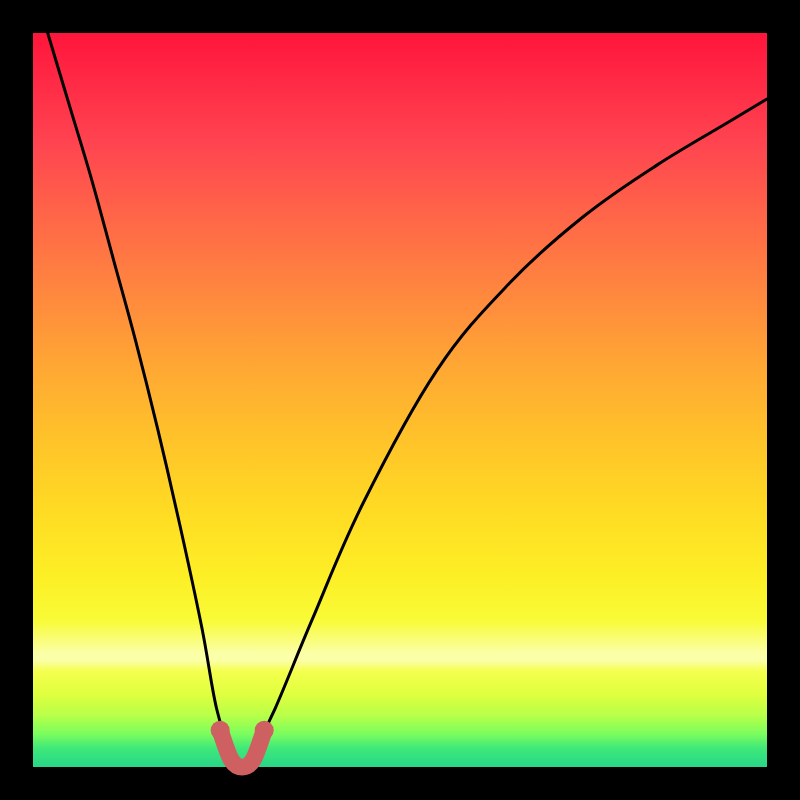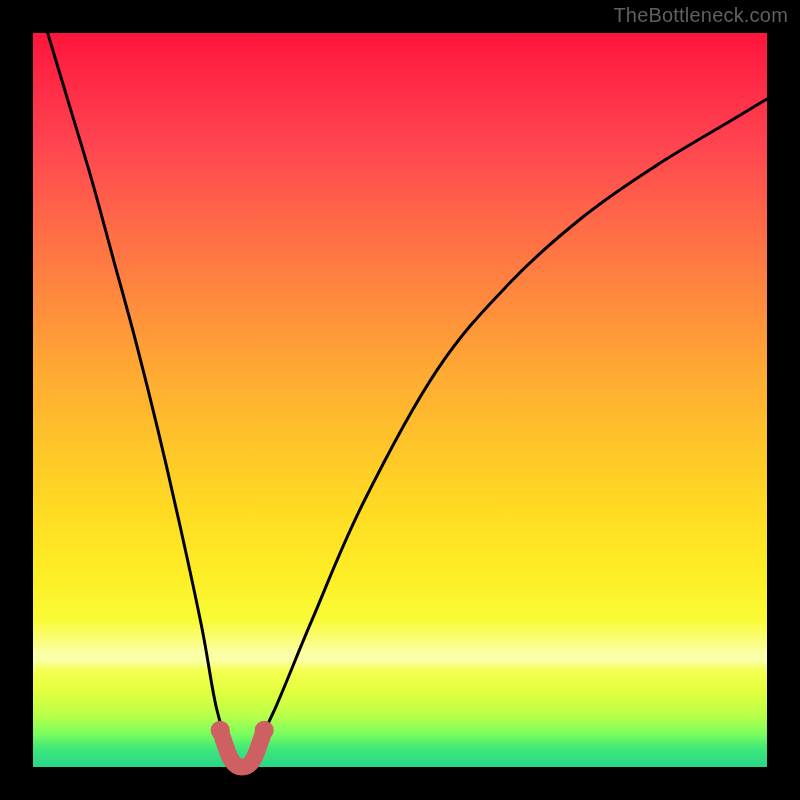--- a/index.html
+++ b/index.html
@@ -67,14 +67,13 @@
     <path id="curve-path" fill="none" stroke="#000" stroke-width="3" stroke-linecap="round" d="M 47.68,33 C 51.6436,46.211999999999996 61.772800000000004,79.97599999999998 69.7,106.39999999999998 C 77.6272,132.82399999999996 83.7928,152.05479999999994 91.72,179.79999999999995 C 99.6472,207.54519999999997 105.8128,231.4736 113.74,260.54 C 121.6672,289.6064 127.83279999999999,310.8924 135.76,341.28000000000003 C 143.6872,371.66760000000005 149.85280000000003,396.33000000000004 157.78000000000003,429.36 C 165.70720000000003,462.39 171.8728,489.1076 179.8,524.78 C 187.7272,560.4524 195.214,594.51 201.82,627.54 C 208.426,660.5699999999999 211.2152,685.8195999999999 216.5,708.28 C 221.7848,730.7404 226.5558,741.7504 231.18,752.32 C 235.8042,762.8896000000001 238.22639999999998,767 242.18999999999997,767 C 246.15359999999995,767 247.25459999999998,762.8896000000001 253.2,752.32 C 259.1454,741.7504 264.65040000000005,732.0616 275.22,708.28 C 285.7896,684.4984 296.0656,657.1936000000001 311.92,620.2 C 327.7744,583.2064 340.8396,547.6808 363.3,502.76 C 385.7604,457.8392 410.27600000000007,410.27599999999995 436.70000000000005,370.64 C 463.124,331.004 483.67600000000004,310.3052 510.1,282.56 C 536.524,254.8148 557.076,237.6392 583.5,216.5 C 609.924,195.3608 630.476,182.2956 656.9,165.12 C 683.324,147.9444 710.482,132.97080000000005 730.3,121.08000000000004 C 750.1179999999999,109.18920000000003 760.394,103.02359999999996 767,99.05999999999995"></path>
 
     <path id="marker-path" fill="none" stroke="#cf6062" stroke-width="17" stroke-linecap="round" stroke-linejoin="round" d="M 220.17000000000002,730.3 C 222.1518,735.5848 227.21640000000002,753.054 231.18,759.66 C 235.1436,766.266 238.22639999999998,767 242.18999999999997,767 C 246.15359999999995,767 249.23639999999997,766.266 253.2,759.66 C 257.1636,753.054 262.2282,735.5848 264.21000000000004,730.3"></path>
 
     <g id="marker-dots">
         <circle cx="220.17000000000002" cy="730.3" r="9.5" fill="#cf6062"></circle>
         <circle cx="264.21000000000004" cy="730.3" r="9.5" fill="#cf6062"></circle>
       </g>
   </svg>
 
-  <div class="watermark">TheBottleneck.com</div>
 </div>
 
 </body></html>

